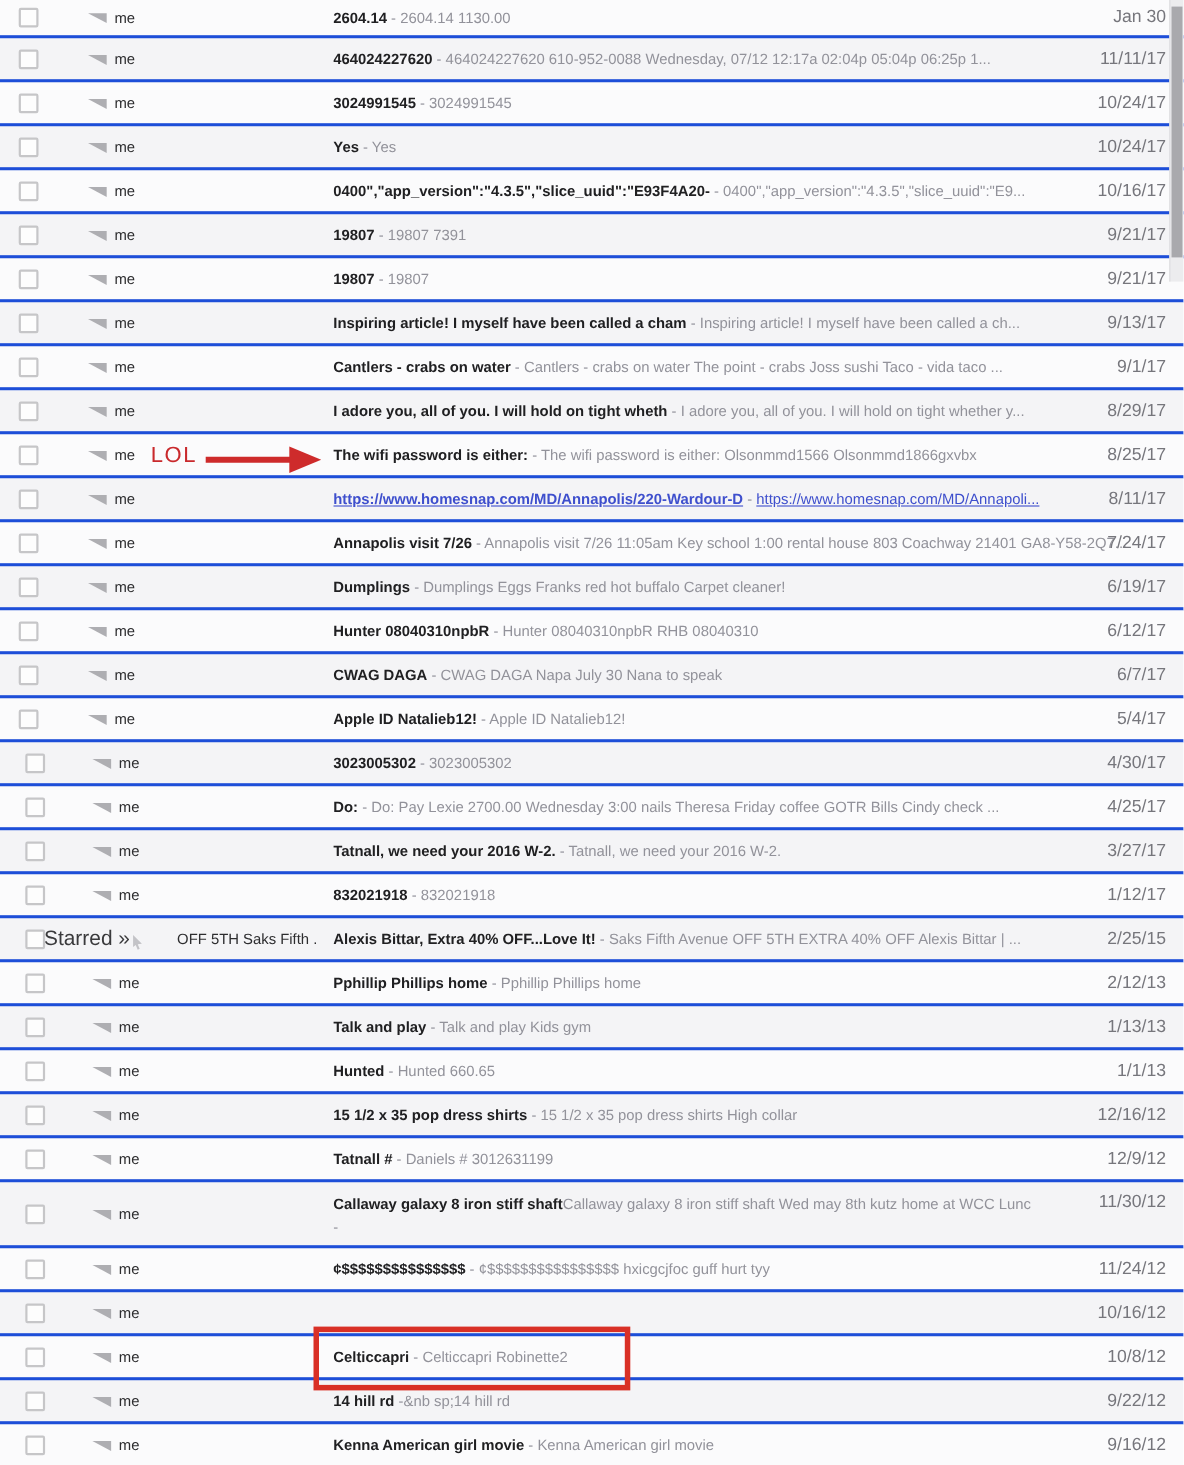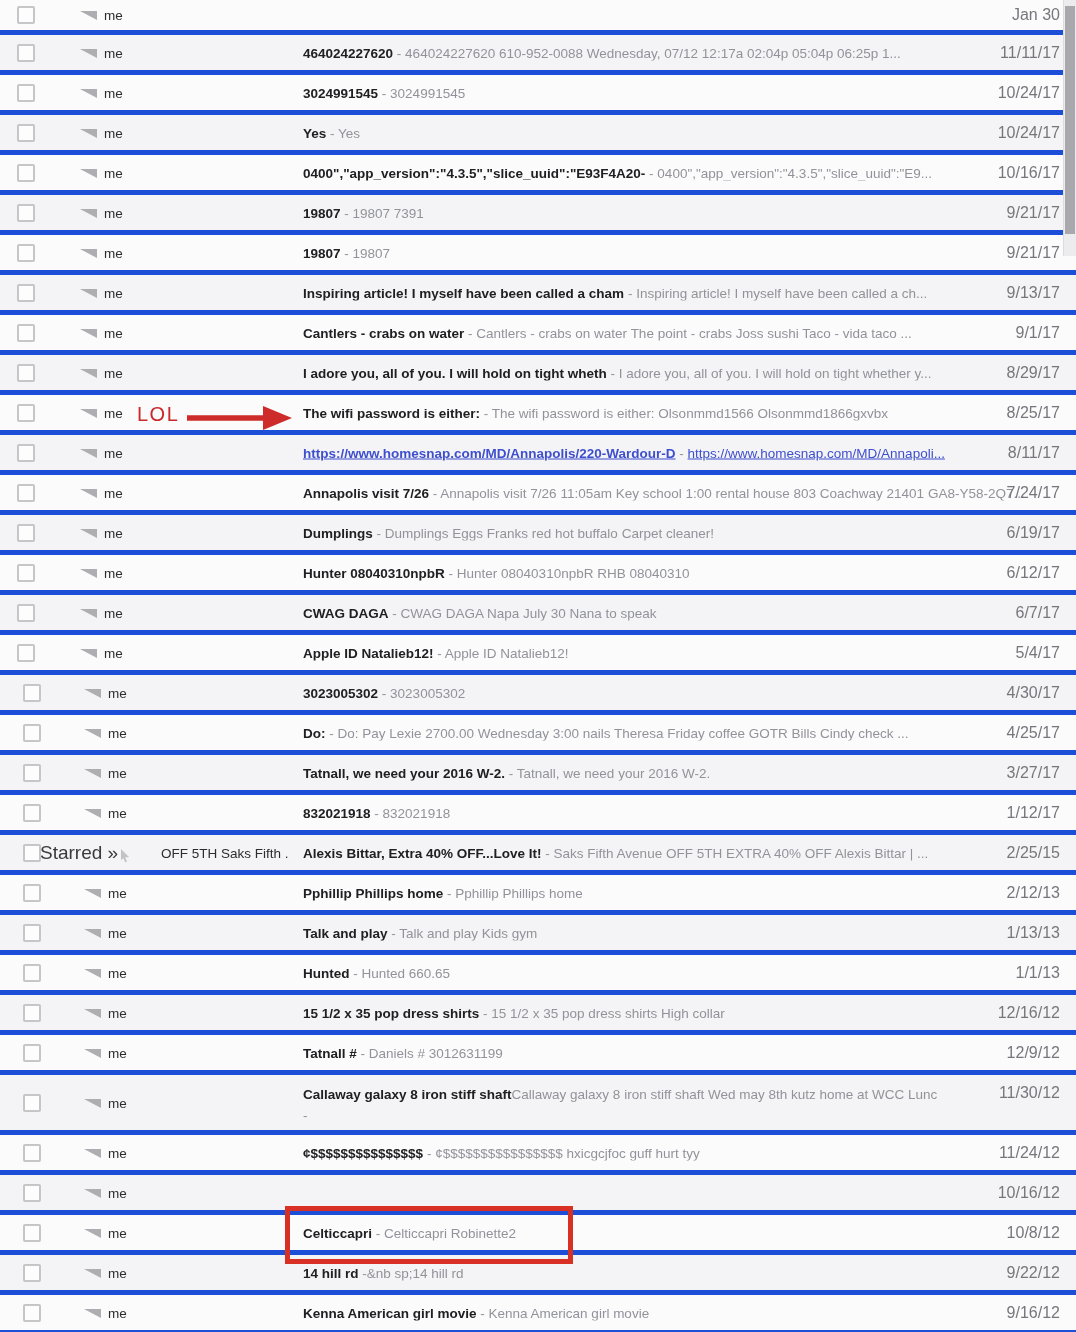--- a/index.html
+++ b/index.html
@@ -2,21 +2,21 @@
 <html style="--red-annot: #c9292c; --box-red: #d93026; --link-blue: #3e4fcd;"><head>
 <meta charset="utf-8">
 <style>
   html,body{margin:0;padding:0}
   body{
     width:1076px;height:1332px;overflow:hidden;position:relative;
     background:#ffffff;font-family:"Liberation Sans",sans-serif;
   }
   #email-list{position:absolute;inset:0}
   .row{position:relative;height:40px;box-sizing:border-box;
-       border-bottom:5px solid #1d4ed8;background:#fbfbfc}
+       border-bottom:3px solid #1d4ed8;background:#fbfbfc}
   .row.alt{background:#f4f4f6}
   .row.first{height:35px}
   .row.tall{height:60px}
   .checkbox{position:absolute;left:17px;top:50%;margin-top:-9px;width:14px;height:14px;
             border:2px solid #c6c6c8;border-radius:2px;background:#fdfdfd}
   .row.sec2 .checkbox{left:23px}
   .marker{position:absolute;left:80px;top:50%;margin-top:-4px;width:0;height:0;
           border-style:solid;border-width:0 17px 9px 0;
           border-color:transparent #aeaeb2 transparent transparent}
   .row.sec2 .marker{left:84px}
@@ -55,20 +55,21 @@
       background:#a9a9ad}
 </style>
 </head>
 <body>
 
 <div id="email-list">
     <div class="row first">
       <span class="checkbox"></span>
       <span class="marker"></span>
       <span class="sender">me</span>
+      <div class="text"><span class="line1"><span class="subject">2604.14</span><span class="sep"> - </span><span class="snippet">2604.14 1130.00</span></span></div>
       <span class="date">Jan 30</span>
     </div>
     <div class="row alt">
       <span class="checkbox"></span>
       <span class="marker"></span>
       <span class="sender">me</span>
       <div class="text"><span class="line1"><span class="subject">464024227620</span><span class="sep"> - </span><span class="snippet">464024227620 610-952-0088 Wednesday, 07/12 12:17a 02:04p 05:04p 06:25p 1...</span></span></div>
       <span class="date">11/11/17</span>
     </div>
     <div class="row">

